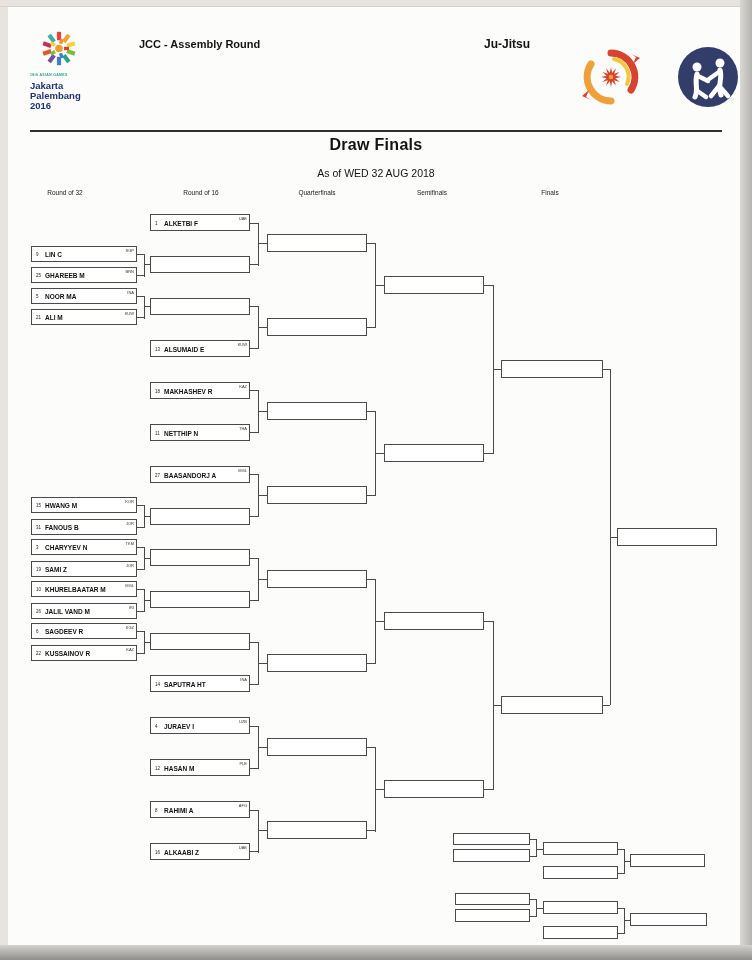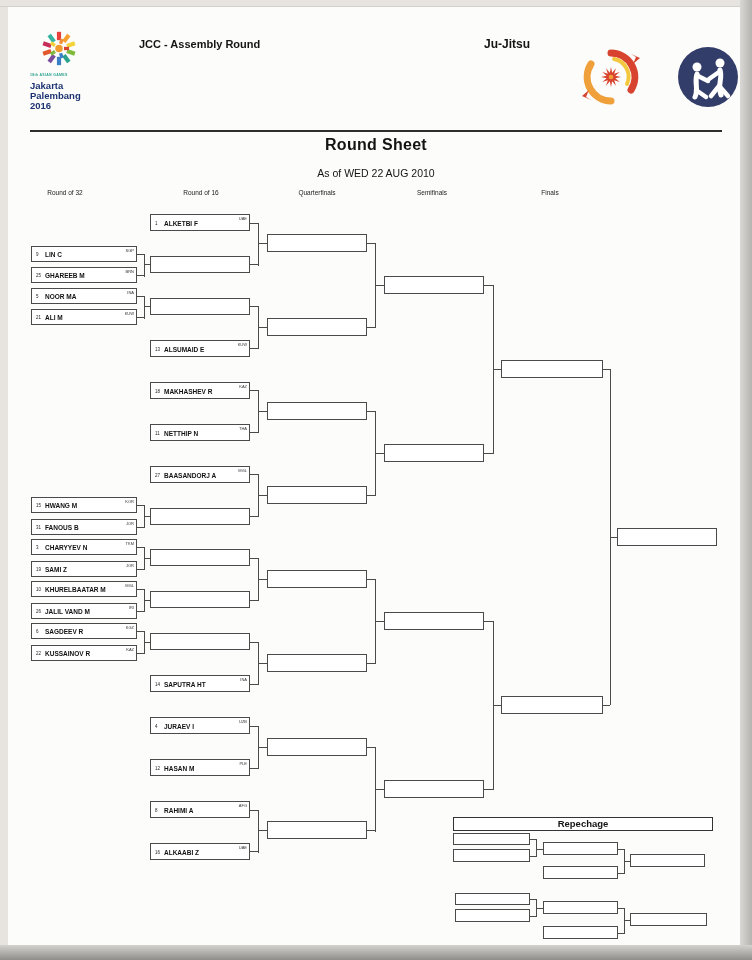--- a/index.html
+++ b/index.html
@@ -110,30 +110,29 @@
     <path d="M20,28 C17,37 22,43 18,51" fill="none" stroke="#fff" stroke-width="5" stroke-linecap="round"></path>
     <path d="M21,30 L31,35" fill="none" stroke="#fff" stroke-width="4.5" stroke-linecap="round"></path>
     <path d="M19,44 L29,51" fill="none" stroke="#fff" stroke-width="4.5" stroke-linecap="round"></path>
     <path d="M43,24 C46,32 40,39 44,49" fill="none" stroke="#fff" stroke-width="5" stroke-linecap="round"></path>
     <path d="M42,26 L32,33" fill="none" stroke="#fff" stroke-width="4.5" stroke-linecap="round"></path>
     <path d="M42,40 L34,50" fill="none" stroke="#fff" stroke-width="4.5" stroke-linecap="round"></path>
     <path d="M44,42 L51,50" fill="none" stroke="#fff" stroke-width="4.5" stroke-linecap="round"></path>
   </svg>
 
   <div class="rule"></div>
-  <div class="title">Round Sheet</div>
-  <div class="asof">As of WED 22 AUG 2010</div>
+  <div class="title">Draw Finals</div>
+  <div class="asof">As of WED 32 AUG 2018</div>
 
   <div class="colhead" style="left:65px">Round of 32</div>
   <div class="colhead" style="left:201px">Round of 16</div>
   <div class="colhead" style="left:317px">Quarterfinals</div>
   <div class="colhead" style="left:432px">Semifinals</div>
   <div class="colhead" style="left:550px">Finals</div>
 
-  <div class="rep-label">Repechage</div>
 
   <div class="strip-left"></div>
   <div class="strip-top"></div>
   <div class="strip-right"></div>
   <div class="strip-bottom"></div>
 <div class="bx" style="left: 31px; top: 246px; width: 106px; height: 16px;">
       <span class="seed">9</span>
       <span class="nm">LIN C</span>
       <span class="noc">SGP</span>
     </div>

